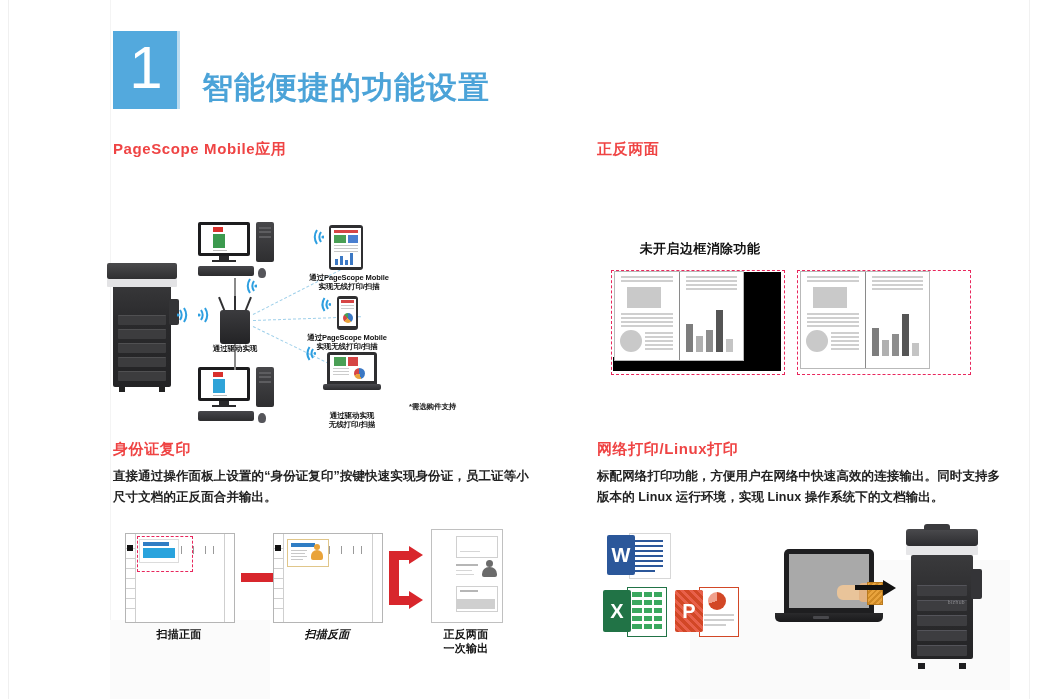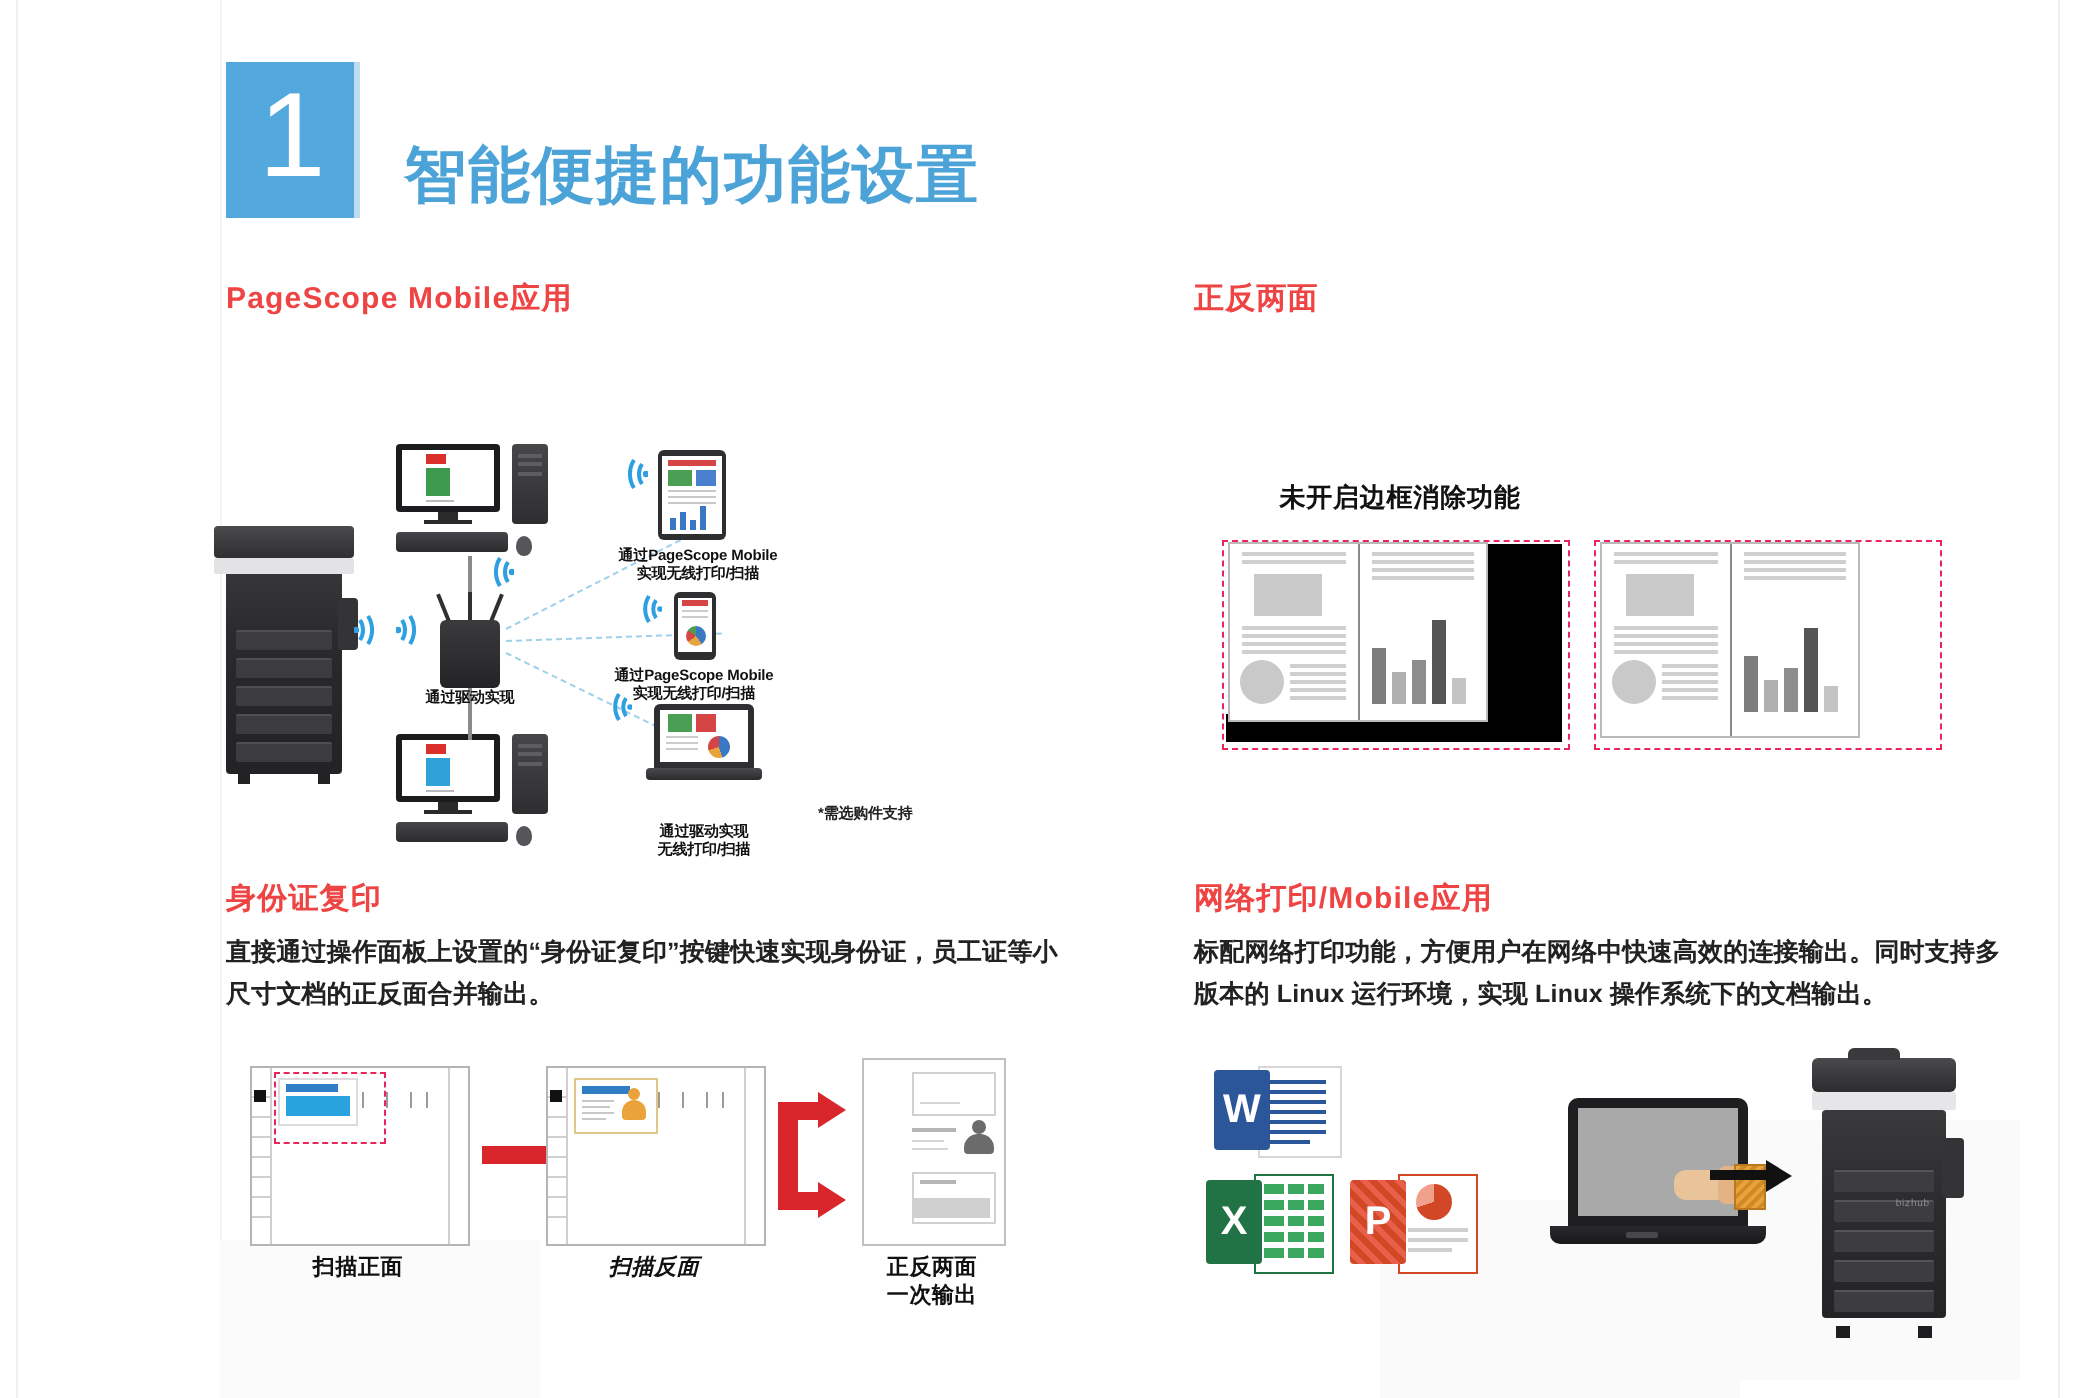--- a/index.html
+++ b/index.html
@@ -343,21 +343,21 @@
   <div class="sec" id="sec-edge">
     <div class="sec-title">正反两面</div>
   </div>
 
   <div class="sec" id="sec-idcard">
     <div class="sec-title">身份证复印</div>
     <div class="sec-body">直接通过操作面板上设置的“身份证复印”按键快速实现身份证，员工证等小尺寸文档的正反面合并输出。</div>
   </div>
 
   <div class="sec" id="sec-network">
-    <div class="sec-title">网络打印/Mobile应用</div>
+    <div class="sec-title">网络打印/Linux打印</div>
     <div class="sec-body">标配网络打印功能，方便用户在网络中快速高效的连接输出。同时支持多版本的 Linux 运行环境，实现 Linux 操作系统下的文档输出。</div>
   </div>
 
   <div id="dia-pagescope">
 
     <div class="mfp" style="left:0px; top:55px;">
       <div class="top-tray"></div>
       <div class="scanner-lip"></div>
       <div class="panel-side"></div>
       <div class="drawer" style="top:38px;"></div>

